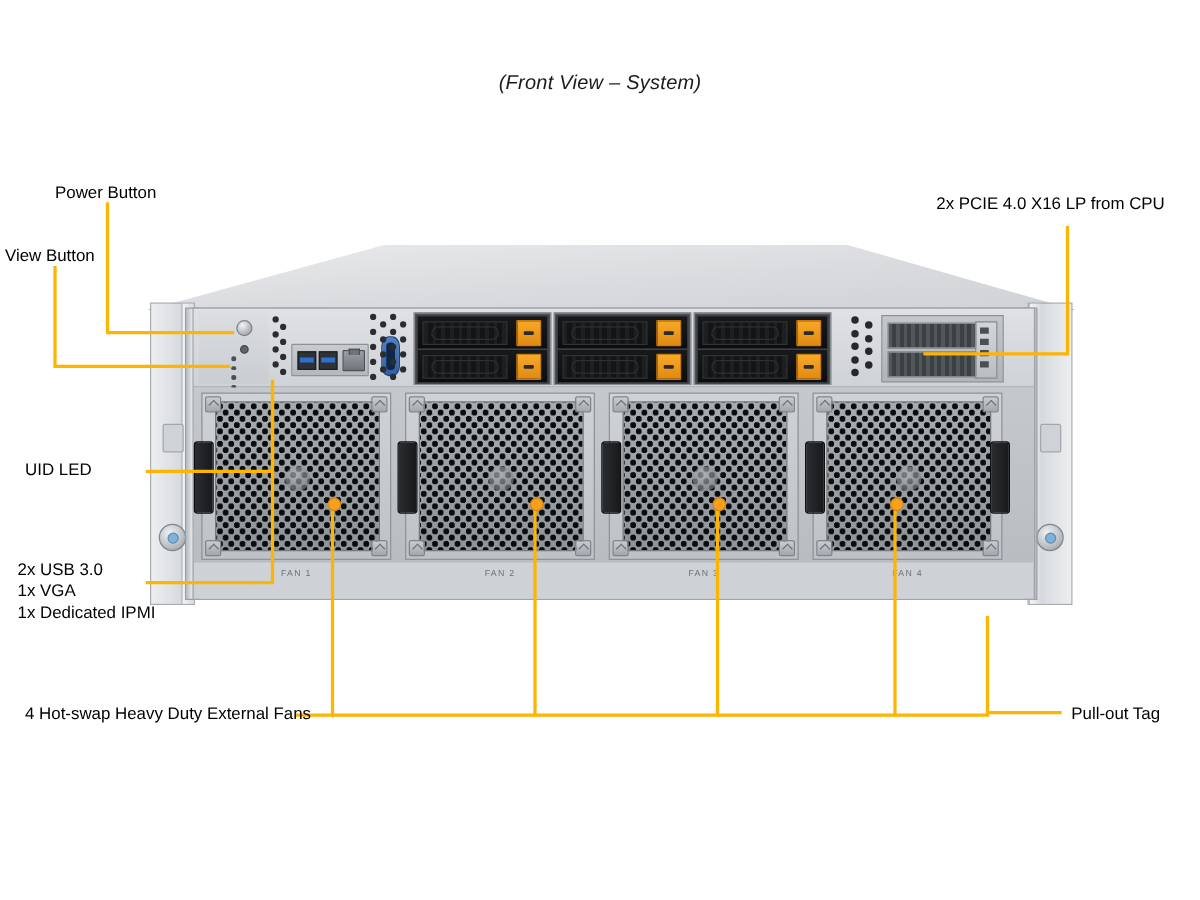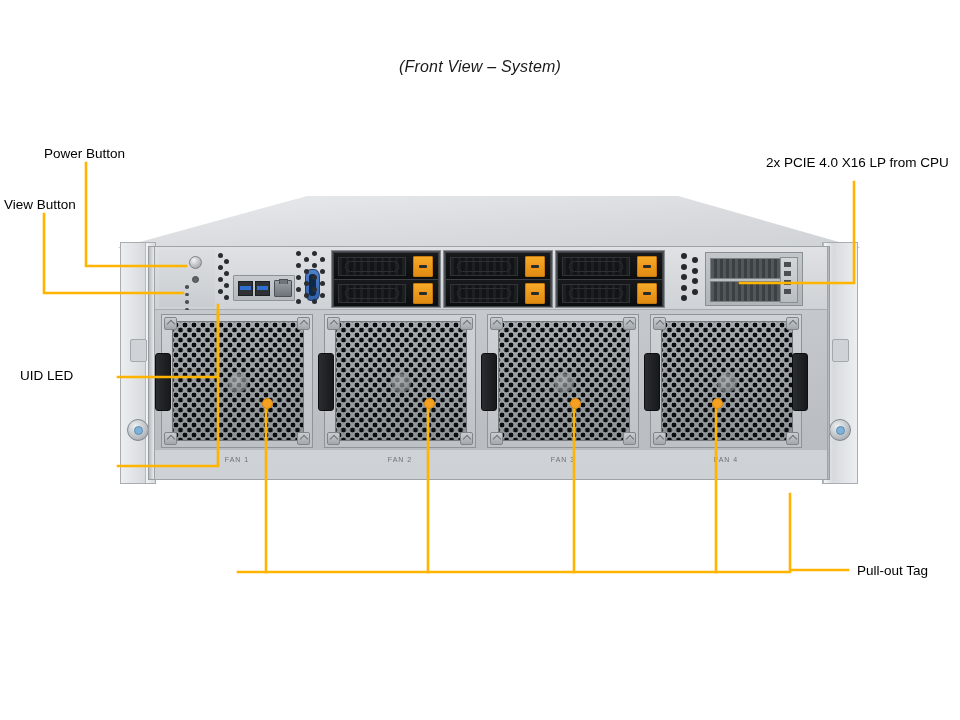--- a/index.html
+++ b/index.html
@@ -395,19 +395,25 @@
       <path d="M 848 570 L 790 570 L 790 494"></path>
     </g>
   </svg>
 
   <div class="callout" style="left:44px;top:146px;">Power Button</div>
 
   <div class="callout" style="left:4px;top:197px;">View Button</div>
 
   <div class="callout" style="left:20px;top:368px;">UID LED</div>
 
-
-  <div class="callout" style="left:766px;top:155px;">2x PCIE 4.0 X16 LP from CPU</div>
-
+  <div class="callout multi" style="left:14px;top:447px;width:130px;">
+    <div>2x USB 3.0</div>
+    <div>1x VGA</div>
+    <div>1x Dedicated IPMI</div>
+  </div>
+
+  <div class="callout" style="left:749px;top:155px;">2x PCIE 4.0 X16 LP from CPU</div>
+
+  <div class="callout" style="left:20px;top:563px;">4 Hot-swap Heavy Duty External Fans</div>
 
   <div class="callout" style="left:857px;top:563px;">Pull-out Tag</div>
 
 </div>
 
 </body></html>

